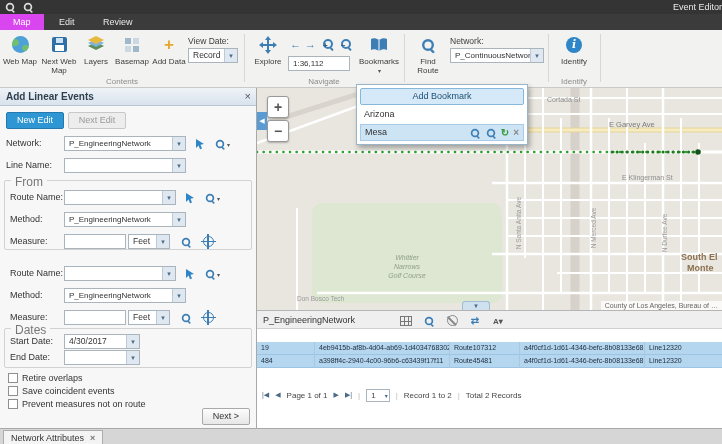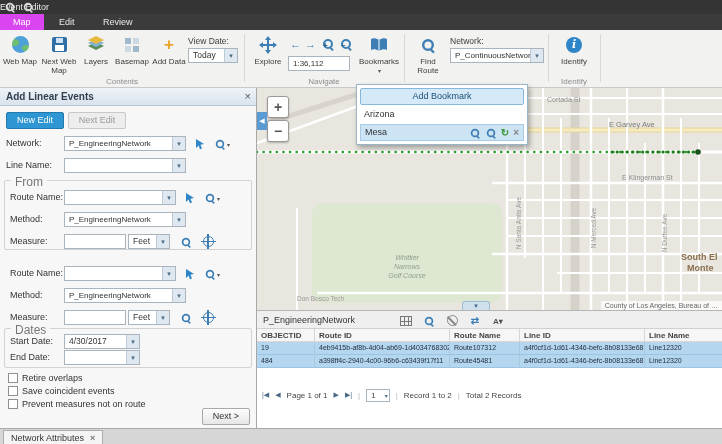--- a/index.html
+++ b/index.html
@@ -2,21 +2,21 @@
 <html><head>
 <meta charset="utf-8">
 <style>
   *{margin:0;padding:0;box-sizing:border-box}
   html,body{width:722px;height:444px;overflow:hidden}
   body{position:relative;font-family:"Liberation Sans",sans-serif;font-size:9px;color:#333;background:#f2f2f1}
   .abs{position:absolute}
 
   
   .titlebar{position:absolute;left:0;top:0;width:722px;height:14px;background:#343434;color:#fff}
-  .tb-title{position:absolute;left:0;right:0;top:0;text-align:left;font-size:9px;line-height:14px;color:#e9e9e9}
+  .tb-title{position:absolute;left:0;right:0;top:0;text-align:right;font-size:9px;line-height:14px;color:#e9e9e9}
   .tb-ics{position:absolute;left:4px;top:1px;display:flex;gap:6px;align-items:center}
 
   
   .ribbon{position:absolute;left:0;top:14px;width:722px;height:16px;background:#3b3b3b}
   .rtab{display:inline-block;padding:0 13px;line-height:16px;font-size:9px;color:#e8e8e8;cursor:pointer}
   .rtab.active{background:#d946ef;color:#fff}
 
   
   .toolbar{position:absolute;left:0;top:30px;width:722px;height:58px;background:#f2f2f1;border-bottom:1px solid #c9c9c9}
   .t-btn{position:absolute;top:3px;text-align:center;font-size:8px;color:#3c3c3c;line-height:9px;cursor:pointer}
@@ -172,21 +172,21 @@
     <div>Basemap</div>
   </div>
   <div class="t-btn" style="left:152px;width:34px">
     <div class="t-ic">
         <span class="plus-ic"></span>
       </div>
     <div>Add Data</div>
   </div>
   <div class="t-lab" style="left:188px;top:6px">View Date:</div>
   <div class="combo" style="left:188px;top:18px;width:50px">
-    <span class="cval">Today</span>
+    <span class="cval">Record</span>
   </div>
   <div class="t-group" style="left:0;width:244px">Contents</div>
   <div class="t-div" style="left:244px"></div>
 
   <div class="t-btn" style="left:250px;width:36px">
     <div class="t-ic">
       <svg width="18" height="18" viewBox="0 0 18 18">
         <path d="M9 0 L12 4 L10 4 L10 8 L14 8 L14 6 L18 9 L14 12 L14 10 L10 10 L10 14 L12 14 L9 18 L6 14 L8 14 L8 10 L4 10 L4 12 L0 9 L4 6 L4 8 L8 8 L8 4 L6 4 Z" fill="#3d7fb5"></path>
       </svg>
     </div>
@@ -425,27 +425,20 @@
     <span class="attr-ic" style="left:186px">
         <span class="no-sel"></span>
       </span>
     <span class="attr-ic" style="left:209px">
         <span class="swap-ic"></span>
       </span>
     <span class="attr-ic" style="left:232px">
         <span class="sort-ic"></span>
       </span>
   </div>
-  <div class="thead">
-    <span class="th" style="left:0;width:58px">OBJECTID</span>
-    <span class="th" style="left:58px;width:135px">Route ID</span>
-    <span class="th" style="left:193px;width:70px">Route Name</span>
-    <span class="th" style="left:263px;width:125px">Line ID</span>
-    <span class="th" style="left:388px;width:77px;border-right:none">Line Name</span>
-  </div>
   <div class="tr" style="top:31px">
     <span class="td" style="left:0;width:58px">19</span>
     <span class="td" style="left:58px;width:135px">4eb9415b-af8b-4d04-ab69-1d4034768302b</span>
     <span class="td" style="left:193px;width:70px">Route107312</span>
     <span class="td" style="left:263px;width:125px">a4f0cf1d-1d61-4346-befc-8b08133e681e</span>
     <span class="td" style="left:388px;width:77px;border-right:none">Line12320</span>
   </div>
   <div class="tr" style="top:44px">
     <span class="td" style="left:0;width:58px">484</span>
     <span class="td" style="left:58px;width:135px">a398ff4c-2940-4c00-96b6-c63439f17f11</span>

